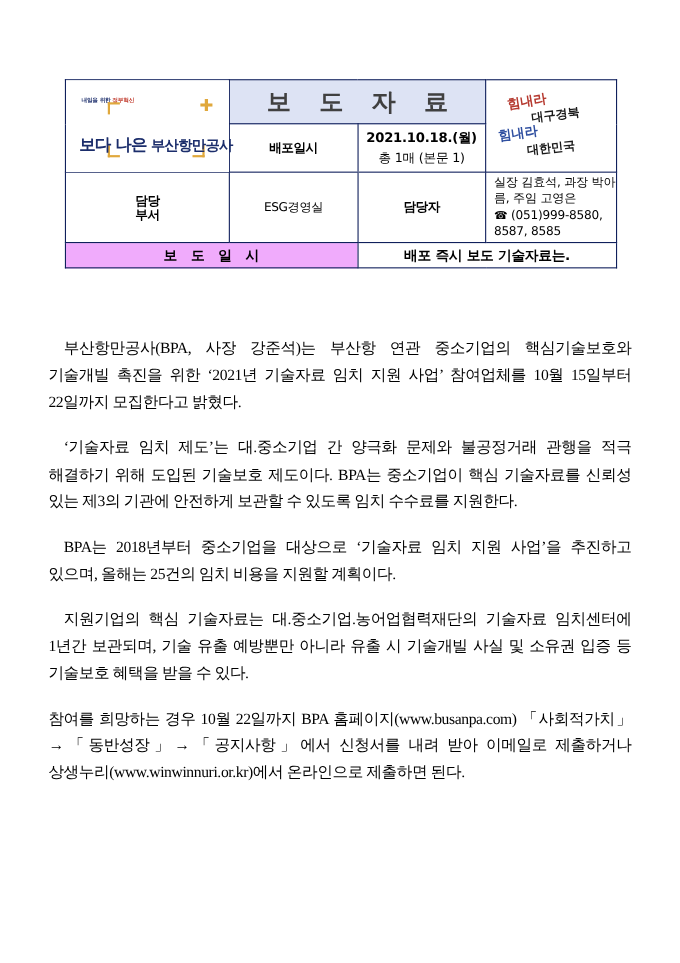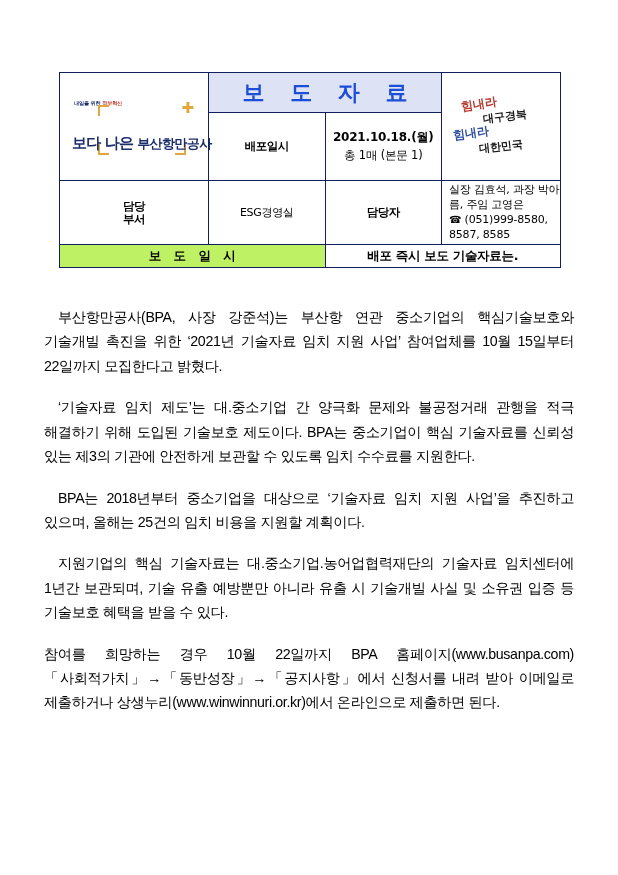--- a/index.html
+++ b/index.html
@@ -106,21 +106,21 @@
   .brk.br { right: 14px; bottom: 2px; border-right-width: 2.2px; border-bottom-width: 2.2px; }
 
   
   .press-title-cell {
     background: #dde3f4;
     height: 39px;
   }
   .press-title {
     font-size: 22px;
     font-weight: bold;
-    color: #1d4ed8;
+    color: #404040;
     letter-spacing: 9px;
     text-indent: 9px;
     font-family: "DejaVu Sans", "Liberation Sans", sans-serif;
   }
 
   
   .calli-cell {
     width: 118px;
     background: #ffffff;
   }
@@ -145,42 +145,42 @@
     letter-spacing: -0.5px;
   }
   .lbl-cell.two-line { line-height: 1.12; }
 
   .date-cell {
     height: 39px;
     font-size: 12px;
     line-height: 1.45;
     font-weight: bold;
     letter-spacing: -0.2px;
-    padding: 14px 0 !important;
+    padding: 2px 0 !important;
   }
   .date-cell .sub2 { font-weight: normal; font-size: 11.5px; }
 
   .dept-cell {
     font-size: 11px;
     letter-spacing: -0.3px;
     height: 33px;
   }
 
   .contact-cell {
     text-align: left !important;
     padding: 2px 0 2px 7px !important;
     font-size: 11px;
     line-height: 1.35;
     letter-spacing: -0.2px;
     margin-left: 24px;
   }
   .contact-cell .phone-glyph { font-size: 10px; }
 
   .embargo-label {
-    background: #bef264;
+    background: #f0abfc;
     font-size: 12.5px;
     font-weight: bold;
     letter-spacing: 4px;
     text-indent: 4px;
     height: 22px;
   }
   .embargo-value {
     font-size: 12.5px;
     font-weight: bold;
     letter-spacing: -0.3px;
@@ -218,21 +218,21 @@
   }
   p.para {
     margin: 0 0 17px 0;
     font-size: 14.2px;
     line-height: 1.72;
     text-align: justify;
     text-justify: inter-character;
     text-indent: 14px;
     letter-spacing: -0.35px;
     word-break: keep-all;
-    font-family: Liberation Sans, sans-serif;
+    font-family: Liberation Serif, serif;
   }
   p.para.no-indent { text-indent: 0; }
 </style>
 </head>
 <body>
 
 <div class="page">
 
   <div class="header-table-wrap">
     <table class="header-table">

